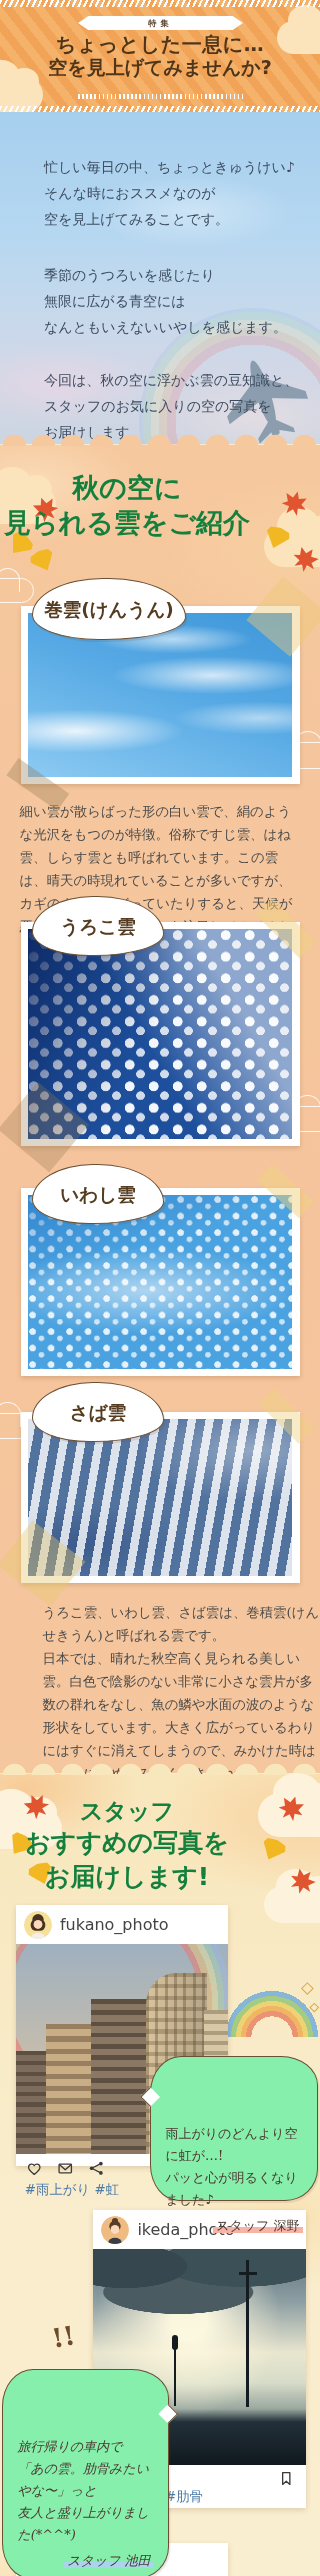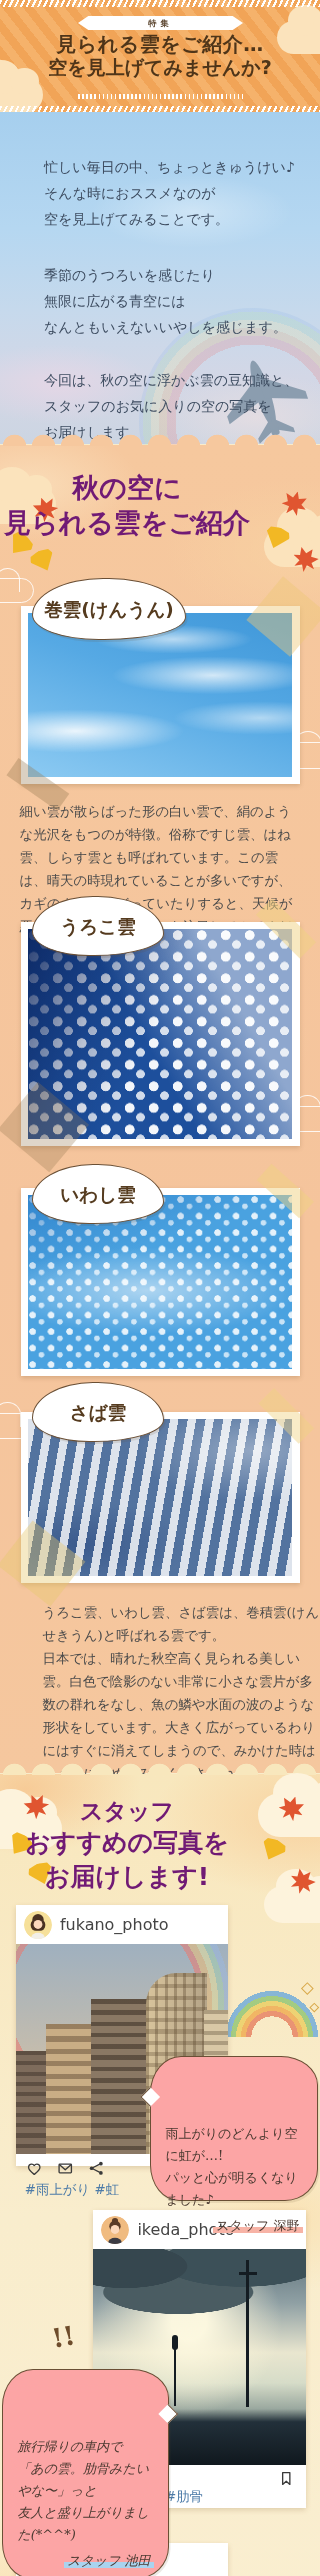--- a/index.html
+++ b/index.html
@@ -43,21 +43,21 @@
   .peach{position:absolute;top:433px;left:0;width:320px;height:1340px;}
   .scallop{position:absolute;top:0;left:0;width:100%;height:13.4px;background-repeat:repeat-x;
            background-size:29px 13.4px;
            background-image:radial-gradient(circle at 50% 100%,#f6c89e 0 11.3px,transparent 12px);}
   .peach-body{position:absolute;top:12.4px;left:0;width:100%;height:calc(100% - 12.4px);
        background:
         radial-gradient(ellipse 155px 82px at 10% 3%,rgba(250,222,186,.9),transparent 70%),
         radial-gradient(ellipse 185px 103px at 92% 8%,rgba(248,210,162,.8),transparent 70%),
         radial-gradient(ellipse 216px 124px at 50% 45%,rgba(250,214,172,.5),transparent 70%),
         linear-gradient(180deg,#f6c89e 0%,#f5c49c 60%,#f5c79e 100%);}
-  .section-heading{position:absolute;left:0;width:254px;text-align:center;color:#701a75;font-weight:bold;}
+  .section-heading{position:absolute;left:0;width:254px;text-align:center;color:#15803d;font-weight:bold;}
   .ch1{top:37px;font-size:27px;}
   .ch2{top:72px;font-size:27px;}
   .leaf-maple{position:absolute;width:25px;height:25px;background:#e05530;
        clip-path:polygon(50% 0,62% 28%,92% 18%,78% 48%,100% 62%,68% 66%,72% 96%,50% 74%,28% 96%,32% 66%,0 62%,22% 48%,8% 18%,38% 28%);}
   .leaf-ginkgo{position:absolute;width:24px;height:21.6px;background:#f2b824;
        clip-path:polygon(50% 100%,0 34%,10% 10%,50% 0,90% 10%,100% 34%);}
   .doodle-cloud{position:absolute;border:1.5px solid rgba(255,255,255,.85);background:transparent;border-radius:515px;}
   .doodle-cloud::before{content:"";position:absolute;left:18%;top:-50%;width:50%;height:100%;
        border:1.5px solid rgba(255,255,255,.85);border-bottom:none;border-radius:50% 50% 0 0;}
   .photo-frame{position:absolute;left:20.6px;width:279px;background:#ffffff;
@@ -110,21 +110,21 @@
   .insta-card{position:absolute;background:#ffffff;box-shadow:0 1.5px 5.2px rgba(120,80,30,.2);z-index:2;}
   .card-header{display:flex;align-items:center;gap:8.2px;padding:0 8.2px;box-sizing:border-box;height:39px;}
   .avatar{width:28px;height:28px;border-radius:50%;overflow:hidden;flex:0 0 auto;}
   .username{font-size:16px;color:#444444;}
   .card-photo{position:relative;overflow:hidden;}
   .card-footer{position:relative;width:100%;}
   .icon-row{position:absolute;left:9.3px;top:5.2px;display:flex;gap:12.4px;}
   .icon-row svg,.bookmark svg{width:18.5px;height:18.5px;}
   .bookmark{position:absolute;right:10.3px;top:4.1px;}
   .hashtags{position:absolute;font-size:13.4px;color:#4d7ba8;white-space:nowrap;}
-  .speech-bubble{position:absolute;z-index:4;background:#fca5a5;border:1.5px solid #6a4f35;color:#4a3930;
+  .speech-bubble{position:absolute;z-index:4;background:#86efac;border:1.5px solid #6a4f35;color:#4a3930;
      font-size:13px;line-height:22px;white-space:pre-line;box-sizing:border-box;
      font-family:"DejaVu Serif","Liberation Serif",serif;padding:21.6px 14.4px 13.4px;
      border-radius:31px 37px 33px 29px / 37px 29px 32px 36px;box-shadow:1.5px 2.1px 0 rgba(106,79,53,.12);}
   .staff-sign{display:block;text-align:right;margin-top:4.1px;}
   .hl-pink{background:linear-gradient(transparent 58%,#f7b3a6 58%);padding:0 3.1px;}
   .hl-blue{background:linear-gradient(transparent 58%,#a9d3ef 58%);padding:0 3.1px;}
   .tail{position:absolute;width:13.4px;height:13.4px;background:#ffffff;}
   .tail-left{left:-7.7px;top:33px;border-left:1.5px solid #6a4f35;border-bottom:1.5px solid #6a4f35;transform:rotate(45deg);}
   .tail-right{right:-7.7px;top:37px;border-right:1.5px solid #6a4f35;border-top:1.5px solid #6a4f35;transform:rotate(45deg);}
   .rainbow-deco{position:absolute;width:98px;height:49px;z-index:1;opacity:.9;
@@ -161,21 +161,21 @@
 
 <div class="page">
 
   <div class="header">
     <div class="cloud-deco" style="right:-24px;top:20.6px;width:67px;height:33px;"></div>
     <div class="cloud-deco" style="left:-29px;top:77px;width:72px;height:36px;"></div>
     <div class="hatch" style="top:0;"></div>
     <div class="badge">
       <span>特集</span>
     </div>
-    <div class="main-title t1">見られる雲をご紹介…</div>
+    <div class="main-title t1">ちょっとした一息に…</div>
     <div class="main-title t2">空を見上げてみませんか?</div>
     <div class="dashes"></div>
     <div class="hatch" style="top:106px;"></div>
   </div>
 
   <div class="sky">
     <div class="rainbow-soft"></div>
     <svg class="plane" viewBox="0 0 100 100">
       <g fill="#7e93a6" transform="rotate(-18 50 50)">
         <ellipse cx="50" cy="52" rx="7" ry="34"></ellipse>

